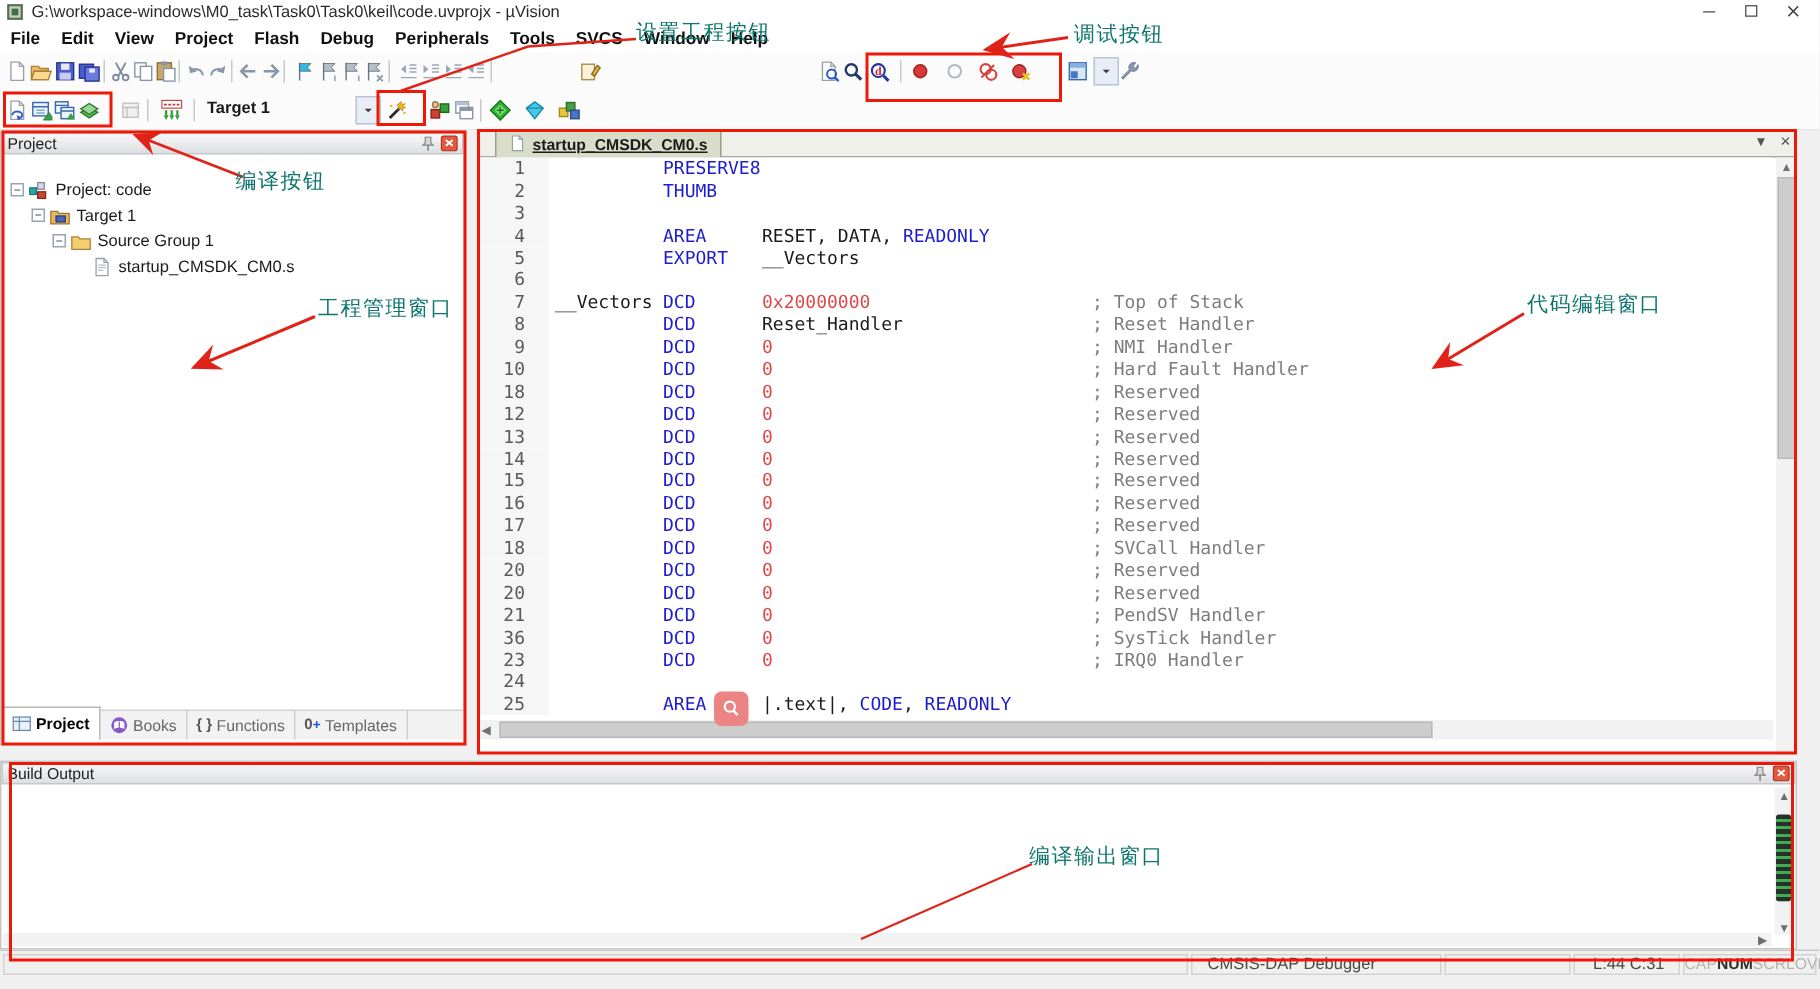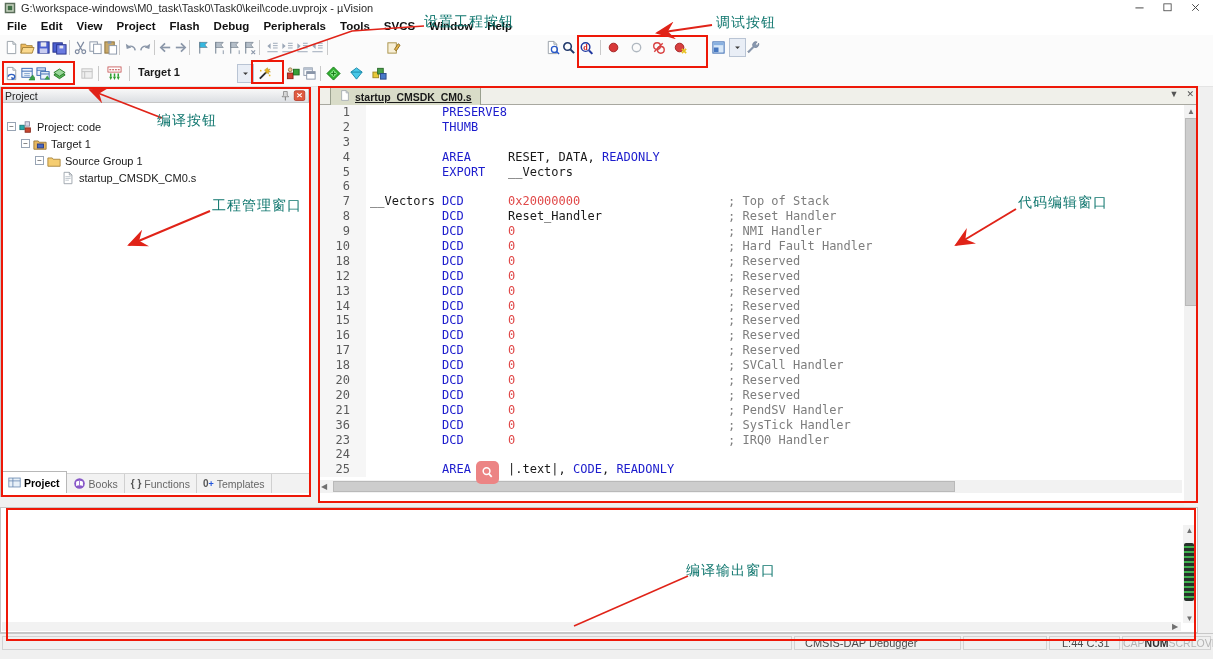--- a/index.html
+++ b/index.html
@@ -567,20 +567,33 @@
       <div class="sbarrow" style="left:0;bottom:0;width:14px;height:12px;">▶</div>
     </div>
 
     <div class="sbtrack ed-hscroll">
       <div class="sbarrow" style="left:0;top:0;width:12px;height:13px;">◀</div>
       <div class="sbthumb" style="left:15px;top:1px;width:622px;height:11px;"></div>
     </div>
   </div>
 
   <div class="bopanel">
+    <div class="ptitle">
+      <span>Build Output</span>
+      <span class="pbtns">
+        <span><svg viewBox="0 0 16 16" width="12" height="12">
+              <path d="M6 2h5v5l2 2H4l2-2z" fill="#d8d8d8" stroke="#808080"></path>
+              <line x1="8.5" y1="9" x2="8.5" y2="14" stroke="#808080" stroke-width="1.4"></line>
+            </svg></span>
+        <span><svg viewBox="0 0 16 16" width="13" height="12">
+              <rect x="1" y="1" width="14" height="13" rx="2" fill="#e05a40" stroke="#b03020"></rect>
+              <path d="M5 4.5l6 5M11 4.5l-6 5" stroke="#fff" stroke-width="1.6"></path>
+            </svg></span>
+      </span>
+    </div>
     <div class="bocontent"></div>
     <div class="sbtrack bo-vscroll">
       <div class="sbarrow" style="left:0;top:0;width:13px;height:10px;">▲</div>
       <div class="stripethumb" style="top:18px;height:58px;"></div>
       <div class="sbarrow" style="left:0;bottom:0;width:13px;height:10px;">▼</div>
     </div>
     <div class="sbtrack bo-hscroll">
       <div class="sbarrow" style="right:0;top:0;width:12px;height:9px;">▶</div>
     </div>
   </div>

